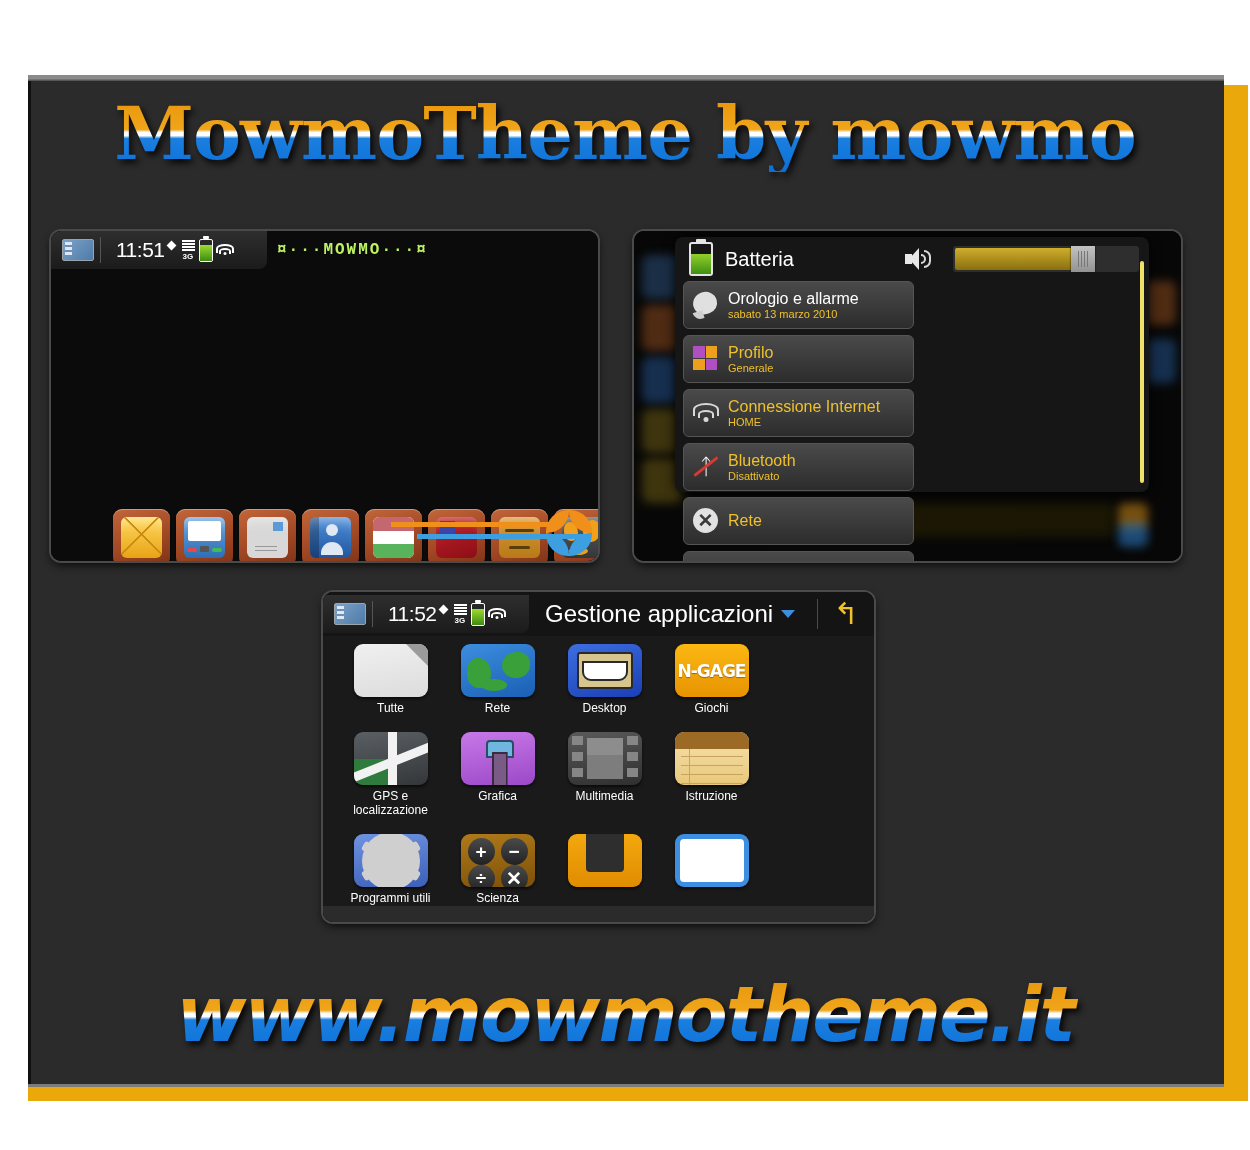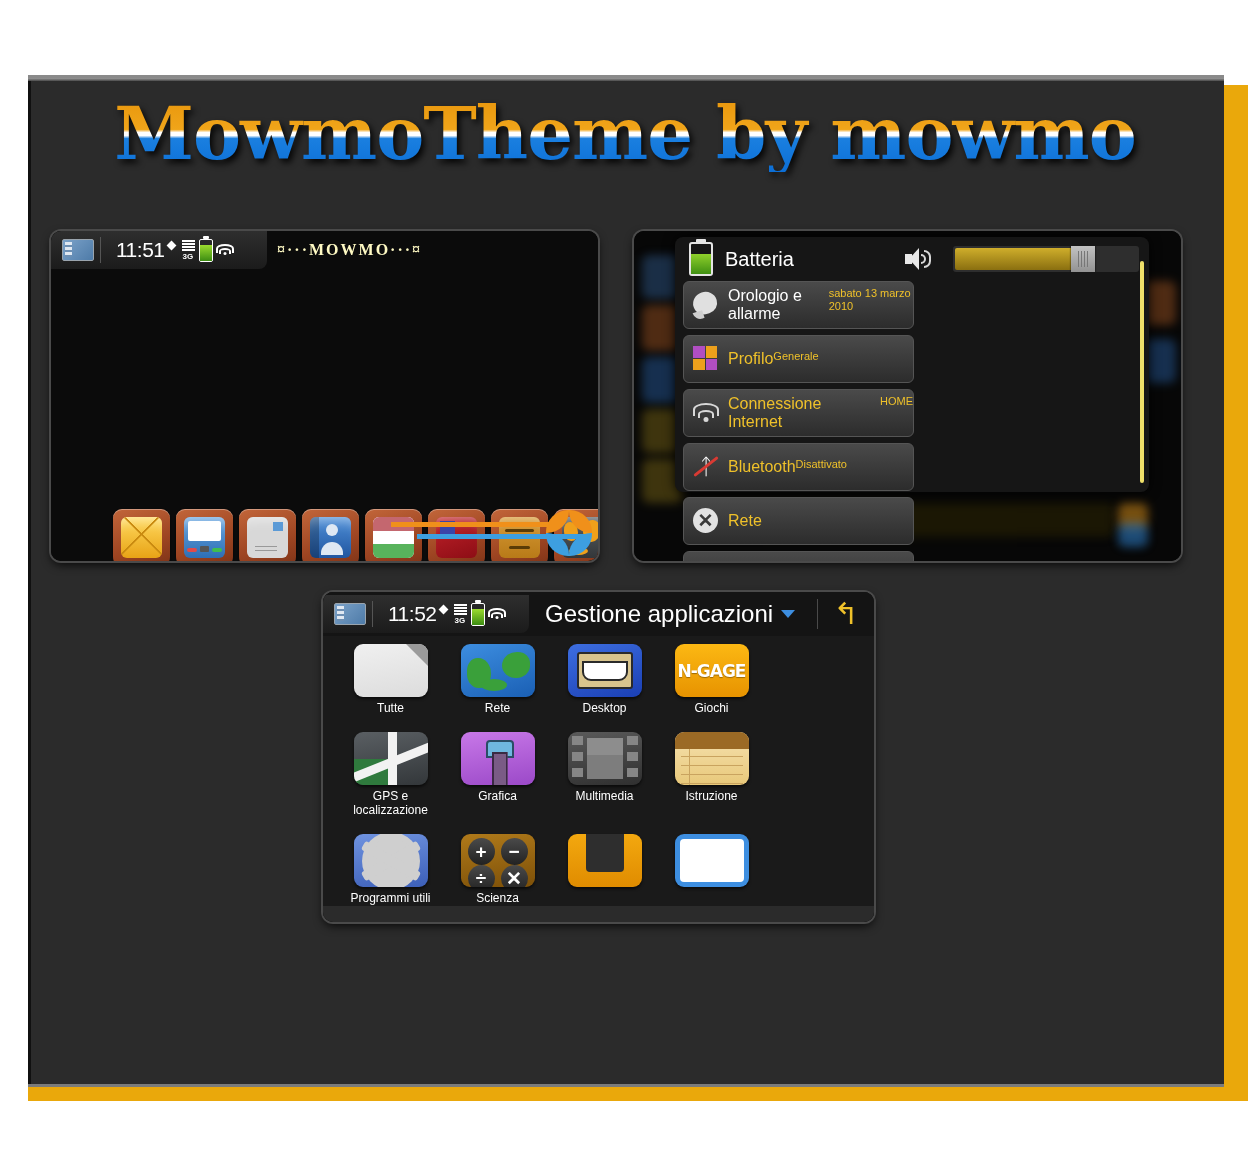--- a/index.html
+++ b/index.html
@@ -55,22 +55,22 @@
       display:flex;align-items:flex-end;}
   .batt:before{content:"";position:absolute;left:3px;top:-4px;width:6px;height:3px;background:#fff;border-radius:1px;}
   .batt i{display:block;width:100%;height:72%;background:linear-gradient(180deg,#9bdb2f,#3c8c12);}
   .wifi{width:16px;height:14px;margin-left:4px;position:relative;}
   .wifi span{position:absolute;left:50%;transform:translateX(-50%);border:2px solid #fff;border-bottom:none;
       border-radius:50% 50% 0 0;}
   .wifi .w1{width:14px;height:7px;top:1px;}
   .wifi .w2{width:8px;height:4px;top:5px;}
   .wifi .w3{width:3px;height:3px;top:9px;background:#fff;border:none;border-radius:50%;}
 
-  .p1-title{position:absolute;left:226px;top:0;height:38px;line-height:38px;color:#fef9c3;
-      font-size:16px;letter-spacing:2px;font-weight:bold;font-family:Liberation Serif, serif;}
+  .p1-title{position:absolute;left:226px;top:0;height:38px;line-height:38px;color:#bef264;
+      font-size:16px;letter-spacing:2px;font-weight:bold;font-family:Liberation Mono, monospace;}
 
   .icon-row{position:absolute;display:flex;gap:6px;}
   .appicon{width:57px;height:57px;border-radius:9px;
       background:linear-gradient(160deg,#c2663a,#9e4522 60%,#7e3317);
       box-shadow:inset 0 1px 0 rgba(255,255,255,.35),0 1px 2px rgba(0,0,0,.7);
       display:flex;align-items:center;justify-content:center;}
   .gl{width:41px;height:41px;border-radius:6px;position:relative;overflow:hidden;
       box-shadow:inset 0 14px 12px -10px rgba(255,255,255,.45);}
 
   .ic-env{background:linear-gradient(180deg,#ffd95e,#e8a316);}
@@ -137,21 +137,21 @@
   .vol .fill{position:absolute;left:2px;top:2px;bottom:2px;width:124px;border-radius:2px;
       background:linear-gradient(180deg,#cfae2b,#8a6f10);}
   .vol .knob{position:absolute;left:118px;top:-3px;width:24px;height:32px;border-radius:3px;
       background:linear-gradient(180deg,#c8c8c8,#8d8d8d);box-shadow:0 0 2px #000;}
   .vol .knob:after{content:"";position:absolute;left:7px;top:8px;width:10px;height:16px;
       background:repeating-linear-gradient(90deg,#777 0 1px,transparent 1px 3px);}
 
   .sm-grid{position:absolute;left:8px;top:44px;right:14px;display:flex;flex-wrap:wrap;gap:6px;}
   .sm-cell{width:231px;height:48px;border-radius:6px;background:linear-gradient(180deg,#4a4a4a,#2c2c2c);
       border:1px solid #555;box-sizing:border-box;display:flex;align-items:center;gap:9px;padding-left:9px;}
-  .sm-cell .txt{display:flex;flex-direction:row;line-height:1.1;}
+  .sm-cell .txt{display:flex;flex-direction:column;line-height:1.1;}
   .sm-cell .t1{color:#efc12a;font-size:16px;}
   .sm-cell .t1.white{color:#fff;}
   .sm-cell .t2{color:#efc12a;font-size:11px;}
   .sm-ico{width:26px;height:26px;position:relative;flex:none;}
 
   .i-bell{width:24px;height:22px;background:#e0e0e0;border-radius:50% 50% 46% 46%;transform:rotate(-18deg);position:relative;}
   .i-bell:after{content:"";position:absolute;left:-3px;bottom:-3px;width:10px;height:8px;background:#cfcfcf;border-radius:0 0 0 8px;}
   .i-prof{width:24px;height:24px;display:grid;grid-template:1fr 1fr/1fr 1fr;gap:1px;}
   .i-prof s{display:block;}
   .i-prof s:nth-child(1){background:#b14ec2;} .i-prof s:nth-child(2){background:#eda01c;}
@@ -546,14 +546,15 @@
           <div class="tile t-r3b">
               <i></i>
             </div>
         </div>
 
       </div>
       <div class="p3-fade"></div>
     </div>
   </div>
 
+  <div class="bigtitle gradtext" id="title-foot">www.mowmotheme.it</div>
 
 </div>
 
 </body></html>

